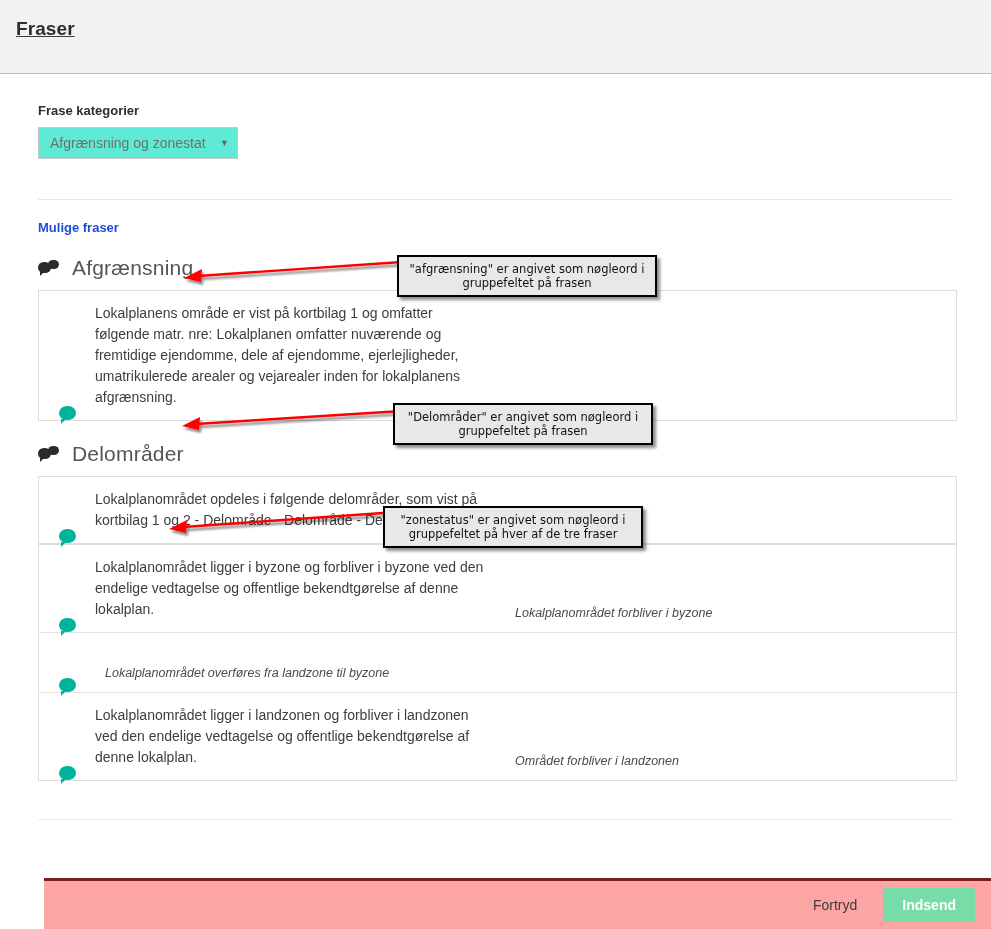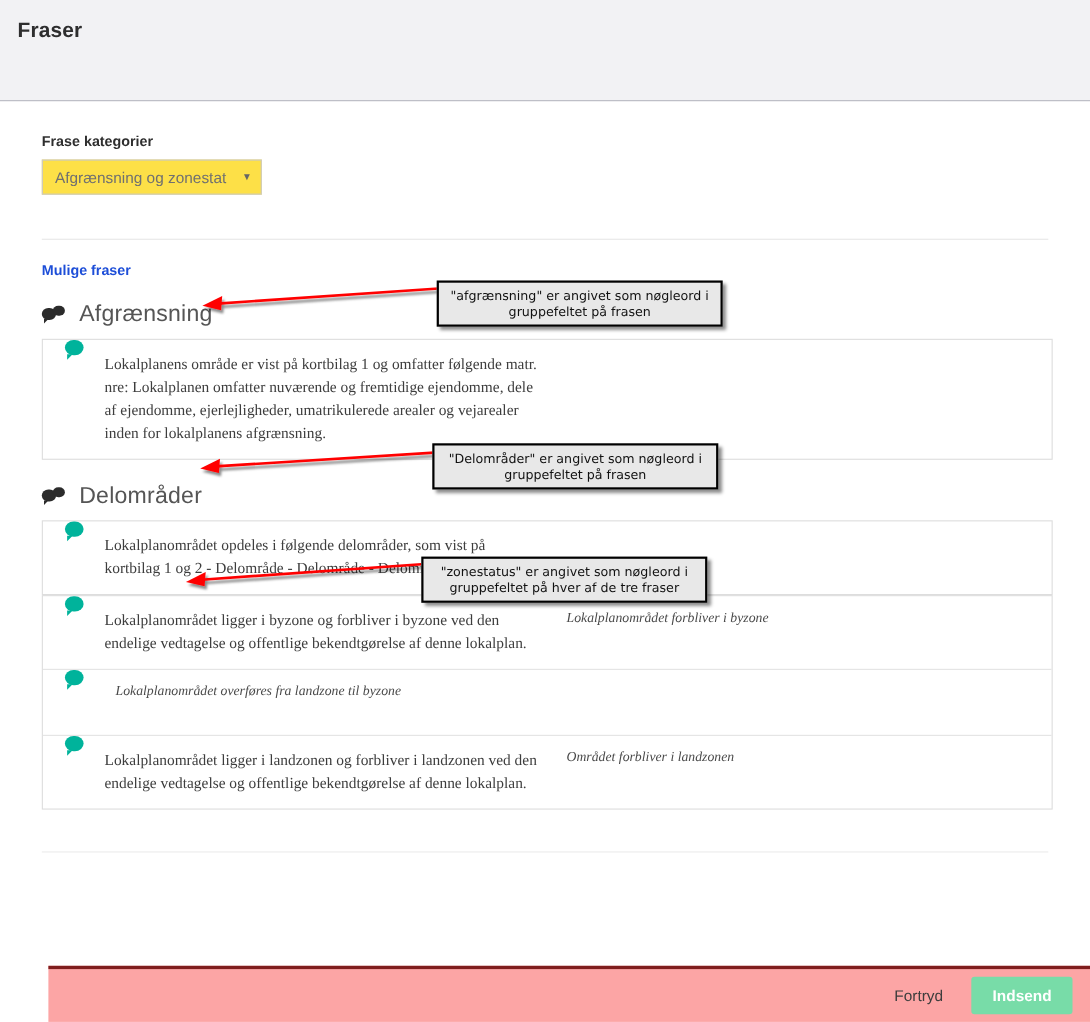--- a/index.html
+++ b/index.html
@@ -9,24 +9,25 @@
     height: 929px;
     background: #ffffff;
     font-family: "Liberation Sans", sans-serif;
     color: #3b3b3b;
     position: relative;
     overflow: hidden;
   }
 
   
   .app-header {
-    height: 92px;
+    height: 74px;
     background: #f2f2f4;
     border-bottom: 1px solid #b9bac2;
     padding: 18px 0 0 16px;
+    text-decoration: underline;
   }
   .app-title {
     font-size: 19px;
     font-weight: bold;
     color: #2e2e2e;
     letter-spacing: .1px;
   }
 
   
   .content {
@@ -38,21 +39,21 @@
   .field-label {
     font-size: 13px;
     font-weight: bold;
     color: #2e2e2e;
     margin-bottom: 9px;
   }
   .select-box {
     width: 200px;
     height: 32px;
     border: 1px solid #c9c9c9;
-    background: #fde047;
+    background: #5eead4;
     display: flex;
     align-items: center;
     padding: 0 8px 0 11px;
     font-size: 14px;
     color: #707070;
     cursor: pointer;
   }
   .select-value { flex: 1; white-space: nowrap; overflow: hidden; }
   .caret {
     font-size: 9px;
@@ -106,24 +107,23 @@
     width: 11px; height: 9px; border-radius: 50%/55%;
     background: #2b2b2b;
   }
 
   .card {
     border: 1px solid #dddddd;
     background: #fff;
   }
   .phrase-row {
     display: flex;
-    align-items: flex-start;
+    align-items: flex-end;
     min-height: 60px;
     border-top: 1px solid #e3e3e3;
-    font-family: Liberation Serif, serif;
   }
   .phrase-row:first-child { border-top: none; }
 
   .bubble-cell {
     width: 56px;
     flex: none;
     display: flex;
     align-items: center;
     justify-content: center;
   }

